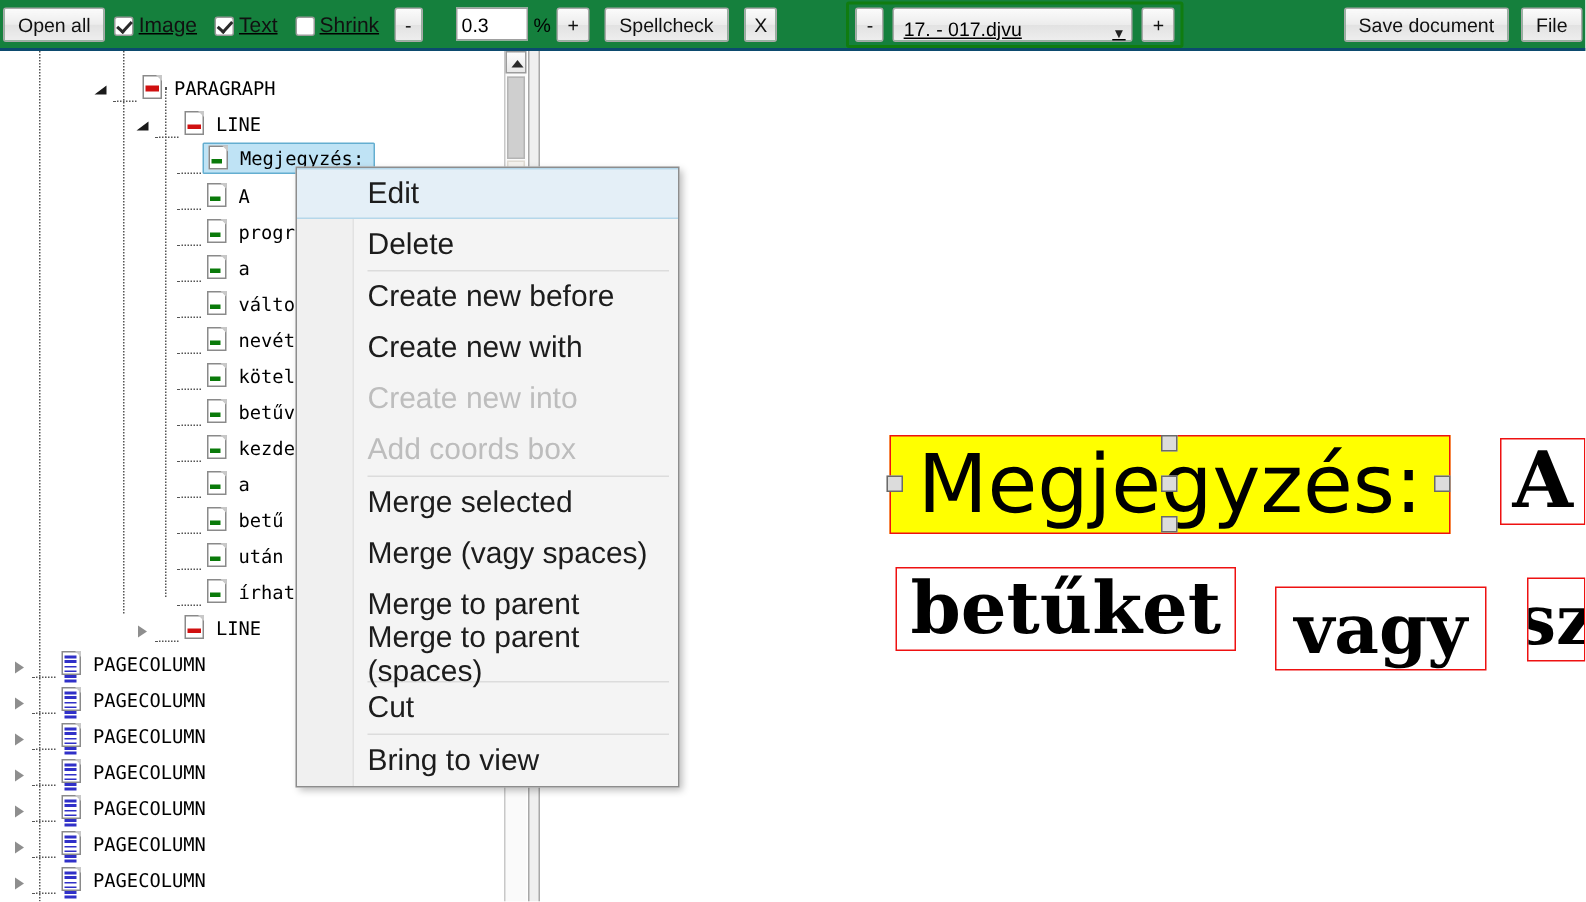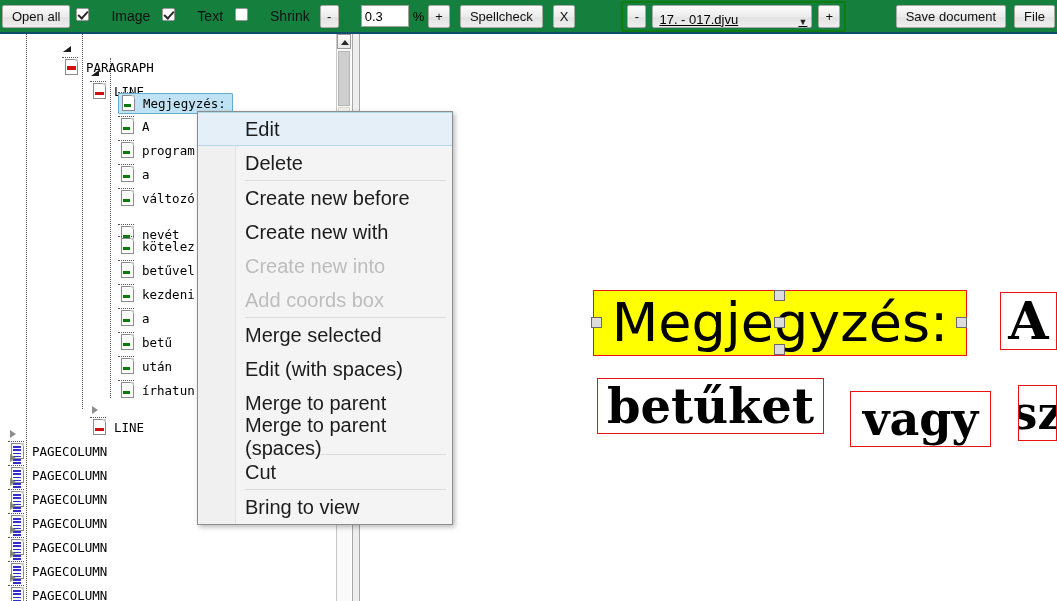--- a/index.html
+++ b/index.html
@@ -29,21 +29,21 @@
     background: linear-gradient(to bottom, #fbfbfb 0%, #ececec 50%, #e2e2e2 51%, #eeeeee 100%);
     border: 1px solid #a9a9a9;
     border-radius: 2px;
     padding: 3px 9px;
     font-size: 13px;
     color: #101010;
     line-height: 15px;
     cursor: default;
   }
   .tb-btn.small { padding: 3px 6px; min-width: 19px; text-align: center; }
-  .chk-wrap { display: flex; align-items: flex-start; gap: 22px; margin: 0 6px; }
+  .chk-wrap { display: flex; align-items: flex-end; gap: 3px; margin: 0 6px; text-decoration: underline; }
   .chk {
     width: 13px; height: 13px;
     border: 1px solid #9a9a9a;
     background: #ffffff;
     border-radius: 2px;
     position: relative;
     display: inline-block;
     flex: none;
   }
   .chk.checked::after {
@@ -89,23 +89,22 @@
   
   .tree-panel {
     position: absolute; left: 0; top: 34px;
     width: 336px; height: 567px;
     background: #ffffff;
     overflow: hidden;
   }
   .tree-row {
     position: absolute;
     height: 24px;
-    display: flex; align-items: flex-start;
+    display: flex; align-items: flex-end;
     white-space: nowrap;
-    flex-direction: column;
   }
   .tree-label {
     font-family: "DejaVu Sans Mono", "Liberation Mono", monospace;
     font-size: 12.5px;
     color: #000;
     padding-left: 7px;
   }
   .tree-row.selected .selbox {
     background: #bfe3f5;
     border: 1px solid #64aed0;
@@ -416,21 +415,21 @@
           <span class="dots"></span>
           <span class="selbox">
             <span class="ico green">
               <span class="page"></span>
               <span class="fold"></span>
               <span class="bar"></span>
             </span>
             <span class="tree-label">változó</span>
           </span>
         </div>
-        <div class="tree-row" style="left: 118px; top: 190px;">
+        <div class="tree-row" style="left: 118px; top: 178px;">
           <span class="dots"></span>
           <span class="selbox">
             <span class="ico green">
               <span class="page"></span>
               <span class="fold"></span>
               <span class="bar"></span>
             </span>
             <span class="tree-label">nevét</span>
           </span>
         </div>
@@ -699,21 +698,21 @@
     <div class="ctx-list" id="ctx-list">
         <div class="ctx-item hover">Edit</div>
         <div class="ctx-item">Delete</div>
         <div class="ctx-sep"></div>
         <div class="ctx-item">Create new before</div>
         <div class="ctx-item">Create new with</div>
         <div class="ctx-item disabled">Create new into</div>
         <div class="ctx-item disabled">Add coords box</div>
         <div class="ctx-sep"></div>
         <div class="ctx-item">Merge selected</div>
-        <div class="ctx-item">Edit (with spaces)</div>
+        <div class="ctx-item">Merge (vagy spaces)</div>
         <div class="ctx-item">Merge to parent</div>
         <div class="ctx-item">Merge to parent (spaces)</div>
         <div class="ctx-sep"></div>
         <div class="ctx-item">Cut</div>
         <div class="ctx-sep"></div>
         <div class="ctx-item">Bring to view</div>
       </div>
   </div>
 
 </div>

